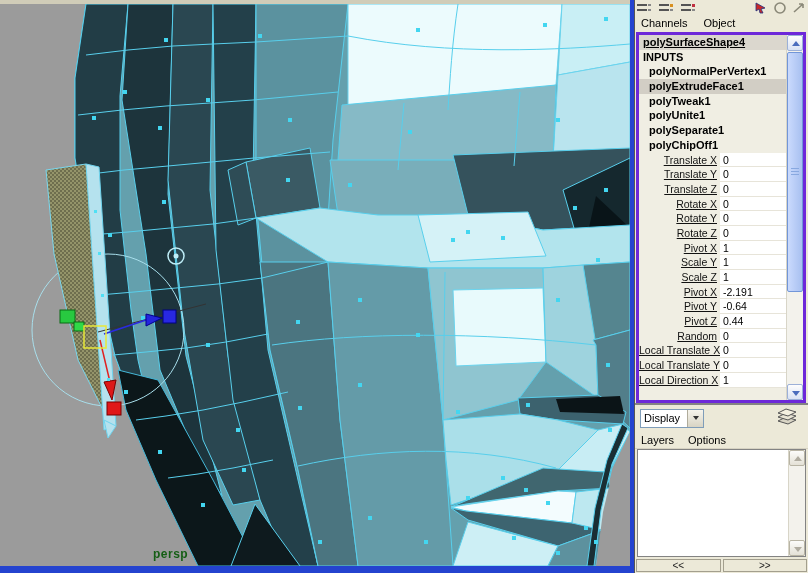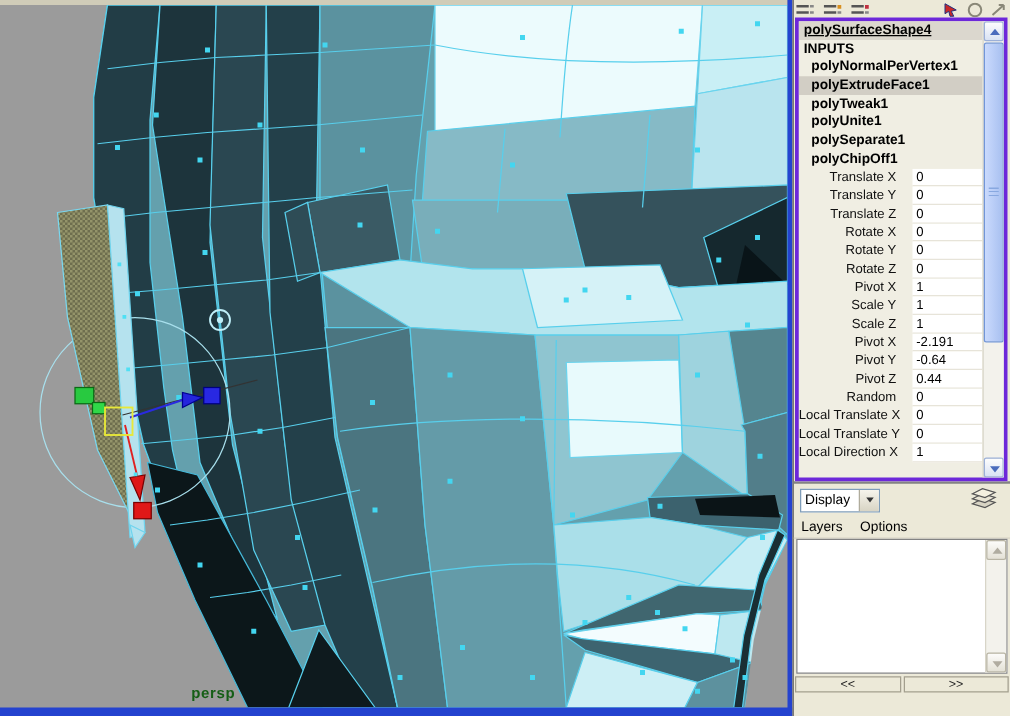--- a/index.html
+++ b/index.html
@@ -24,21 +24,21 @@
   .menu-item{cursor:default;}
 
   #cb-list{position:relative;margin:0 2px 0 1px;height:371px;border:3px solid #6d28d9;background:#f0eee3;overflow:hidden;box-sizing:border-box;}
   .cb-rows{position:absolute;left:0;top:0;right:17px;}
   .cb-row{height:14.7px;line-height:14.7px;font-size:11px;white-space:nowrap;overflow:hidden;}
   .cb-shape{font-weight:bold;text-decoration:underline;background:#dbd7ce;padding-left:4px;}
   .cb-inputs{font-weight:bold;padding-left:4px;}
   .cb-node{font-weight:bold;padding-left:10px;}
   .cb-node.hl{background:#d2cec5;}
   .cb-attr{display:flex;}
-  .attr-name{width:78px;text-align:right;padding-right:13px;font-size:10.5px;color:#111;flex:none;}
+  .attr-name{width:78px;text-align:right;padding-right:3px;font-size:10.5px;color:#111;flex:none;text-decoration:underline;}
   .attr-value{flex:1;background:#fff;border-bottom:1px solid #e7e4d9;font-size:10.5px;padding-left:3px;color:#000;}
 
   
   .sb{position:absolute;top:0;right:0;bottom:0;width:17px;background:#f3f2ec;border-left:1px solid #d8d5c8;box-sizing:border-box;}
   .sb-btn{position:absolute;left:0;width:16px;height:16px;background:linear-gradient(#fdfdfd,#d9e2f4);border:1px solid #9cb0d8;border-radius:2px;box-sizing:border-box;}
   .sb-btn.top{top:0;} .sb-btn.bottom{bottom:0;}
   .sb-btn .tri{position:absolute;left:4px;width:0;height:0;border-left:4px solid transparent;border-right:4px solid transparent;}
   .tri.up{top:5px;border-bottom:5px solid #4a6cbd;}
   .tri.down{top:6px;border-top:5px solid #4a6cbd;}
   .sb.gray .sb-btn{background:linear-gradient(#fcfcfa,#e4e1d6);border-color:#b8b4a4;}
@@ -247,20 +247,24 @@
         </svg>
         <svg class="mini-icon" width="14" height="12">
           <circle cx="7" cy="6" r="5" fill="none" stroke="#8a8878" stroke-width="1.6"></circle>
         </svg>
         <svg class="mini-icon" width="14" height="12">
           <path d="M2,10 L11,2 M11,2 L7,2 M11,2 L11,6" stroke="#8a8878" stroke-width="1.6" fill="none"></path>
         </svg>
       </span>
     </div>
 
+    <div id="cb-menubar">
+      <span class="menu-item">Channels</span>
+      <span class="menu-item">Object</span>
+    </div>
 
     <div id="cb-list">
       <div class="cb-rows" id="cb-rows">
         <div class="cb-row cb-shape">polySurfaceShape4</div>
         <div class="cb-row cb-inputs">INPUTS</div>
 
       <div class="cb-row cb-node">polyNormalPerVertex1</div>
           <div class="cb-row cb-node hl">polyExtrudeFace1</div>
           <div class="cb-row cb-node">polyTweak1</div>
           <div class="cb-row cb-node">polyUnite1</div>

